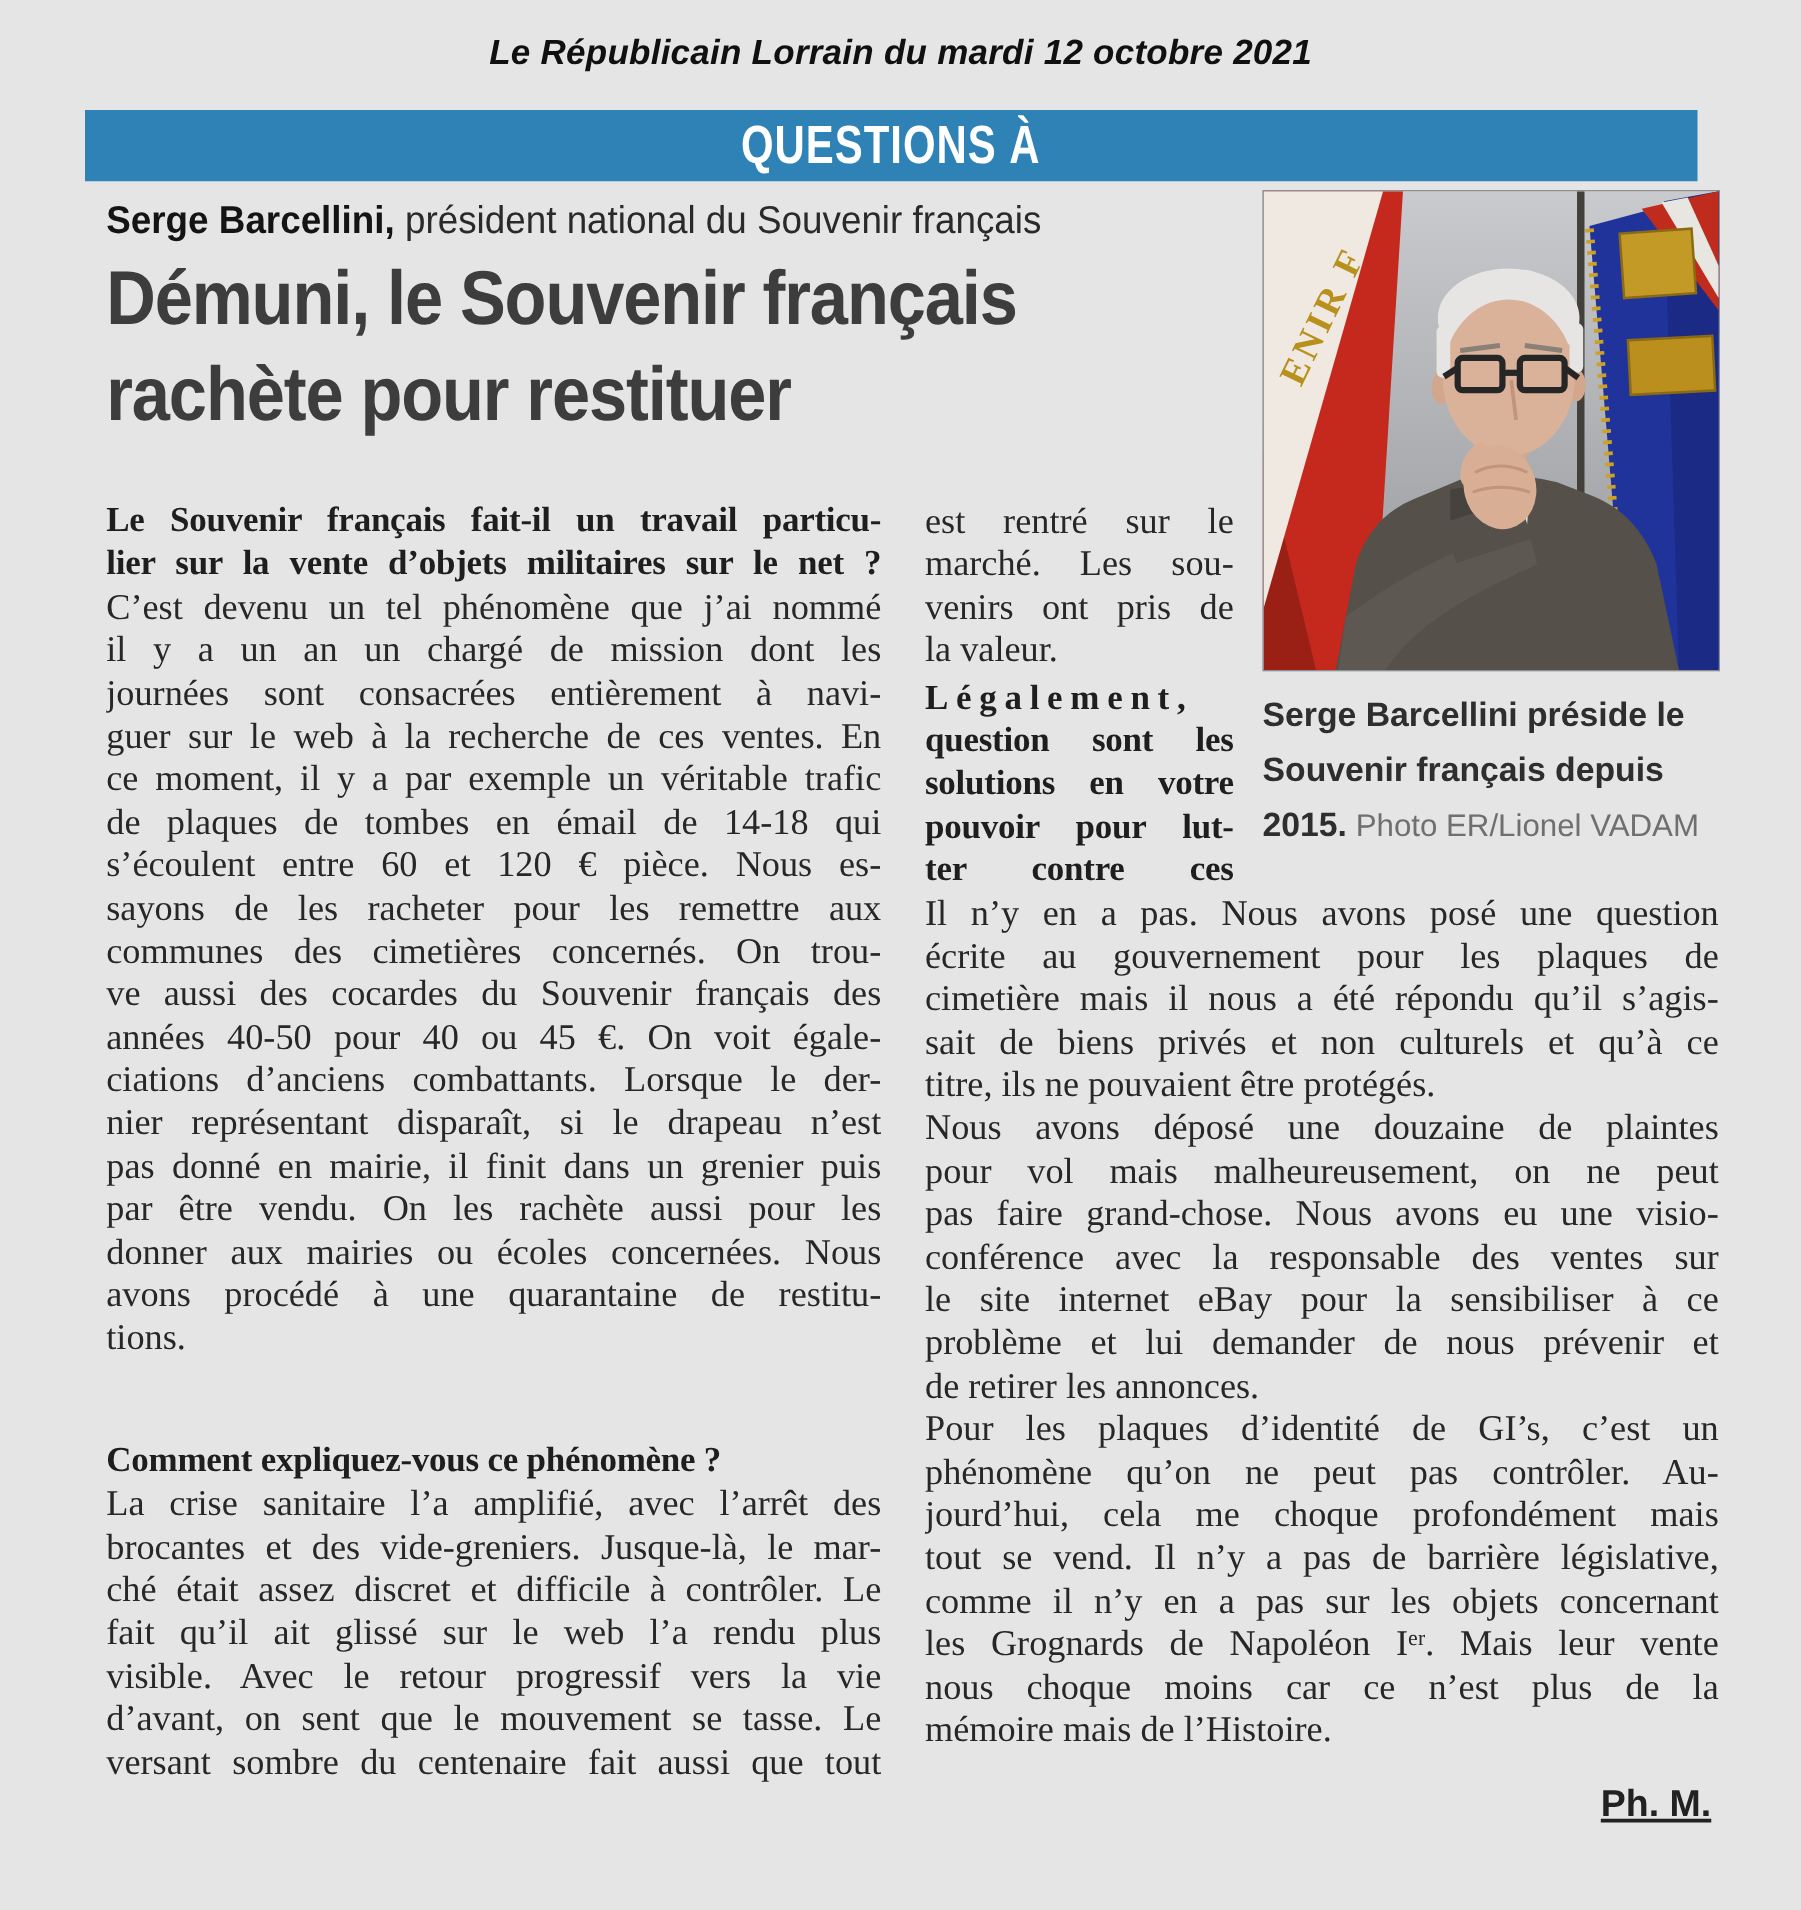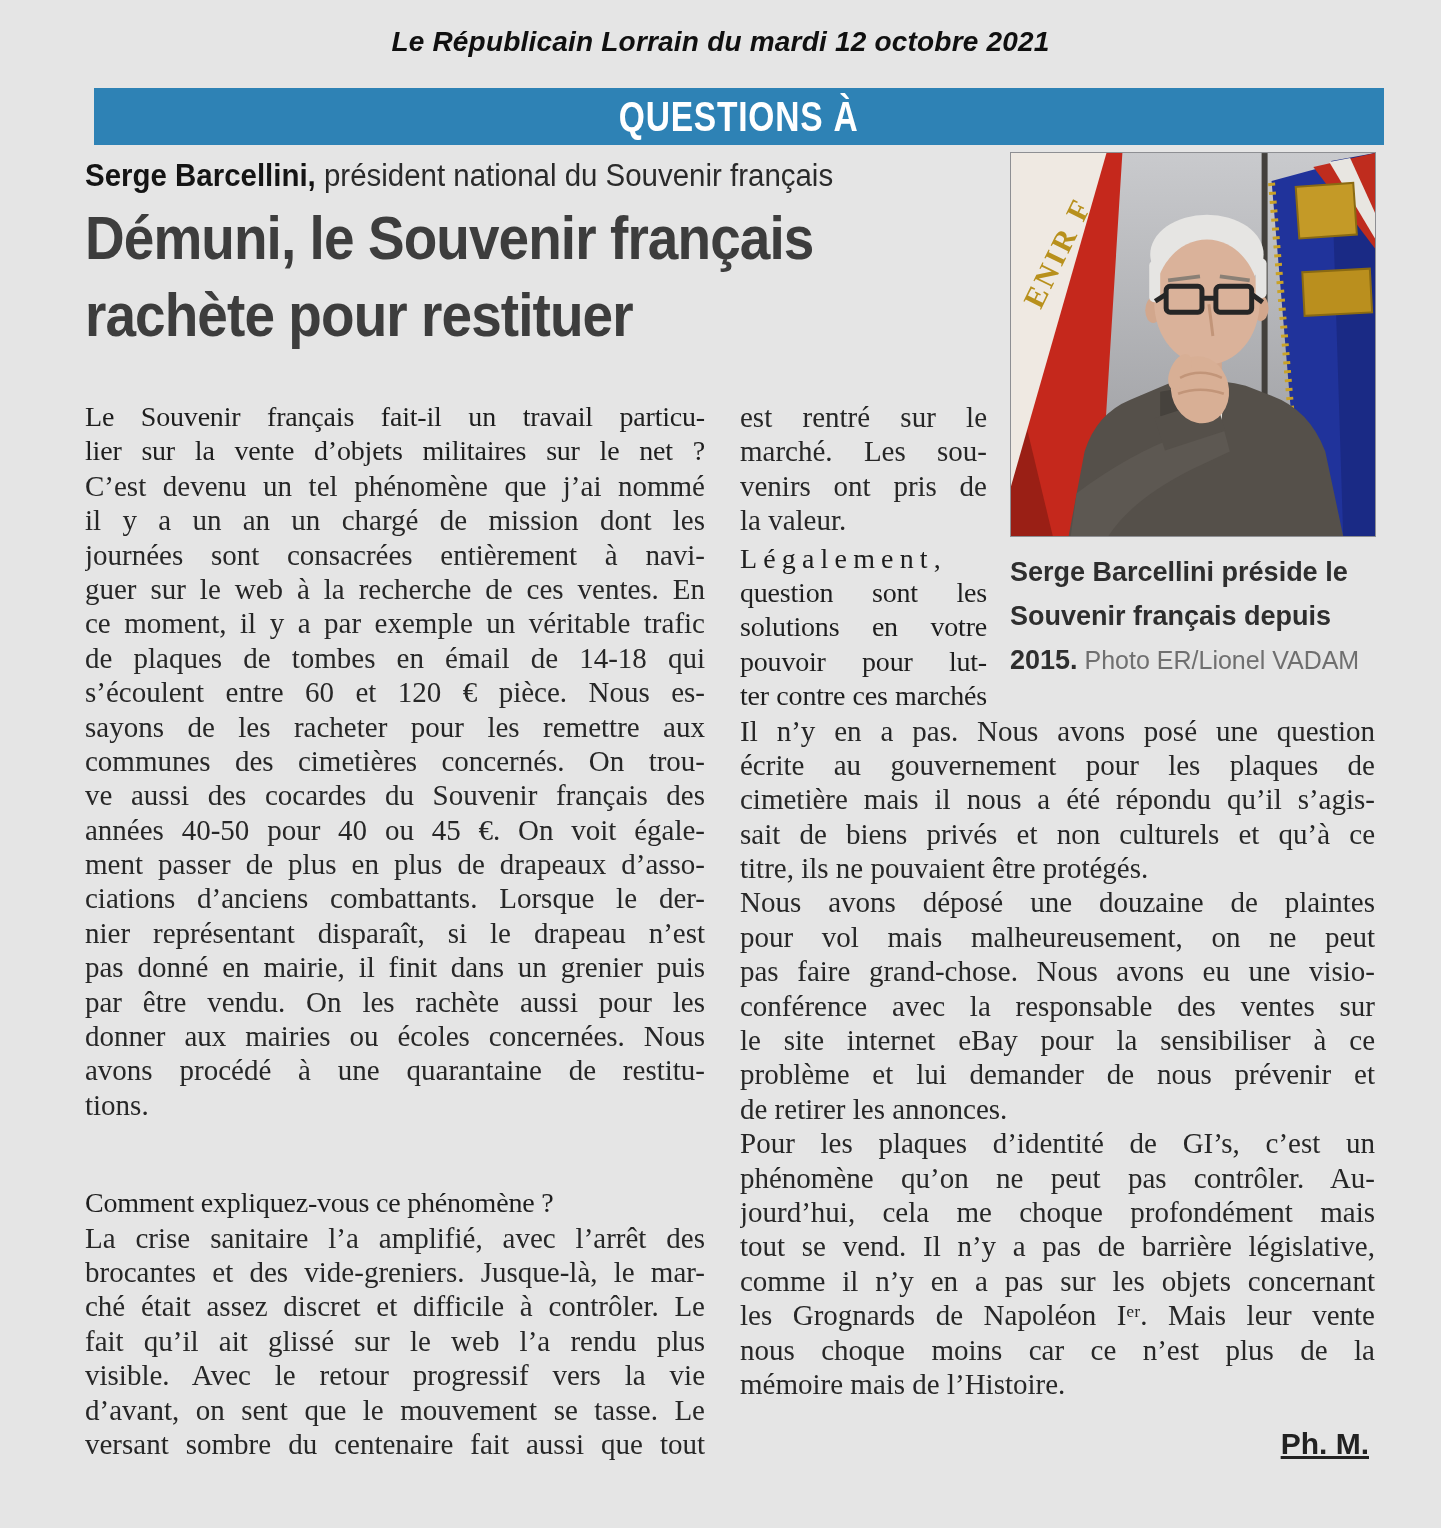--- a/index.html
+++ b/index.html
@@ -7,21 +7,21 @@
     position:relative; width:1441px; height:1528px;
     background:#e5e5e5; overflow:hidden;
     font-family:"Liberation Sans", sans-serif;
   }
   .masthead {
     position:absolute; top:26px; left:0; width:100%;
     text-align:center; font-style:italic; font-weight:bold;
     font-size:28px; color:#101010; letter-spacing:0.2px;
   }
   .banner {
-    position:absolute; left:94px; top:88px; width:1290px; height:57px;
+    position:absolute; left:68px; top:88px; width:1290px; height:57px;
     background:#2e82b5; display:flex; align-items:center; justify-content:center;
   }
   .banner-text {
     color:#ffffff; font-weight:bold; font-size:43px;
     transform:scaleX(0.78); letter-spacing:1px; white-space:nowrap;
   }
   .byline {
     position:absolute; left:85px; top:158px; font-size:31px; color:#2a2a2a;
     white-space:nowrap; transform:scaleX(0.95); transform-origin:left center;
   }
@@ -48,21 +48,21 @@
     position:absolute; top:400px;
     font-family:"Liberation Serif", serif; font-size:29px; color:#272727;
   }
   #col1 { left:85px;  width:620px; }
   #col2 { left:740px; width:635px; }
   .line {
     line-height:34.4px; height:34.4px; overflow:hidden;
     text-align:justify; text-align-last:left; text-justify:inter-word;
   }
   .line.j { text-align-last:justify; }
-  .block.q .line { font-weight:normal; font-size:28px; letter-spacing:-0.2px; color:#1e1e1e; }
+  .block.q .line { font-weight:bold; font-size:28px; letter-spacing:-0.2px; color:#1e1e1e; }
   .block.q .line.s, .line.s { letter-spacing:0.22em; }
   .photo-spacer { float:right; width:388px; height:280px; }
   .signature {
     text-align:right; font-family:"Liberation Sans", sans-serif;
     font-weight:bold; font-size:30px; color:#222222;
     margin-top:26px; padding-right:6px; clear:none;text-decoration:underline;
   }
 </style>
 </head>
 <body>
@@ -161,21 +161,20 @@
         <div class="line j">il y a un an un chargé de mission dont les</div>
         <div class="line j">journées sont consacrées entièrement à navi-</div>
         <div class="line j">guer sur le web à la recherche de ces ventes. En</div>
         <div class="line j">ce moment, il y a par exemple un véritable trafic</div>
         <div class="line j">de plaques de tombes en émail de 14-18 qui</div>
         <div class="line j">s’écoulent entre 60 et 120 € pièce. Nous es-</div>
         <div class="line j">sayons de les racheter pour les remettre aux</div>
         <div class="line j">communes des cimetières concernés. On trou-</div>
         <div class="line j">ve aussi des cocardes du Souvenir français des</div>
         <div class="line j">années 40-50 pour 40 ou 45 €. On voit égale-</div>
-        <div class="line j">ment passer de plus en plus de drapeaux d’asso-</div>
         <div class="line j">ciations d’anciens combattants. Lorsque le der-</div>
         <div class="line j">nier représentant disparaît, si le drapeau n’est</div>
         <div class="line j">pas donné en mairie, il finit dans un grenier puis</div>
         <div class="line j">par être vendu. On les rachète aussi pour les</div>
         <div class="line j">donner aux mairies ou écoles concernées. Nous</div>
         <div class="line j">avons procédé à une quarantaine de restitu-</div>
         <div class="line">tions.</div>
       </div>
       <div class="block q" style="margin-top: 64px;">
         <div class="line">Comment expliquez-vous ce phénomène ?</div>

